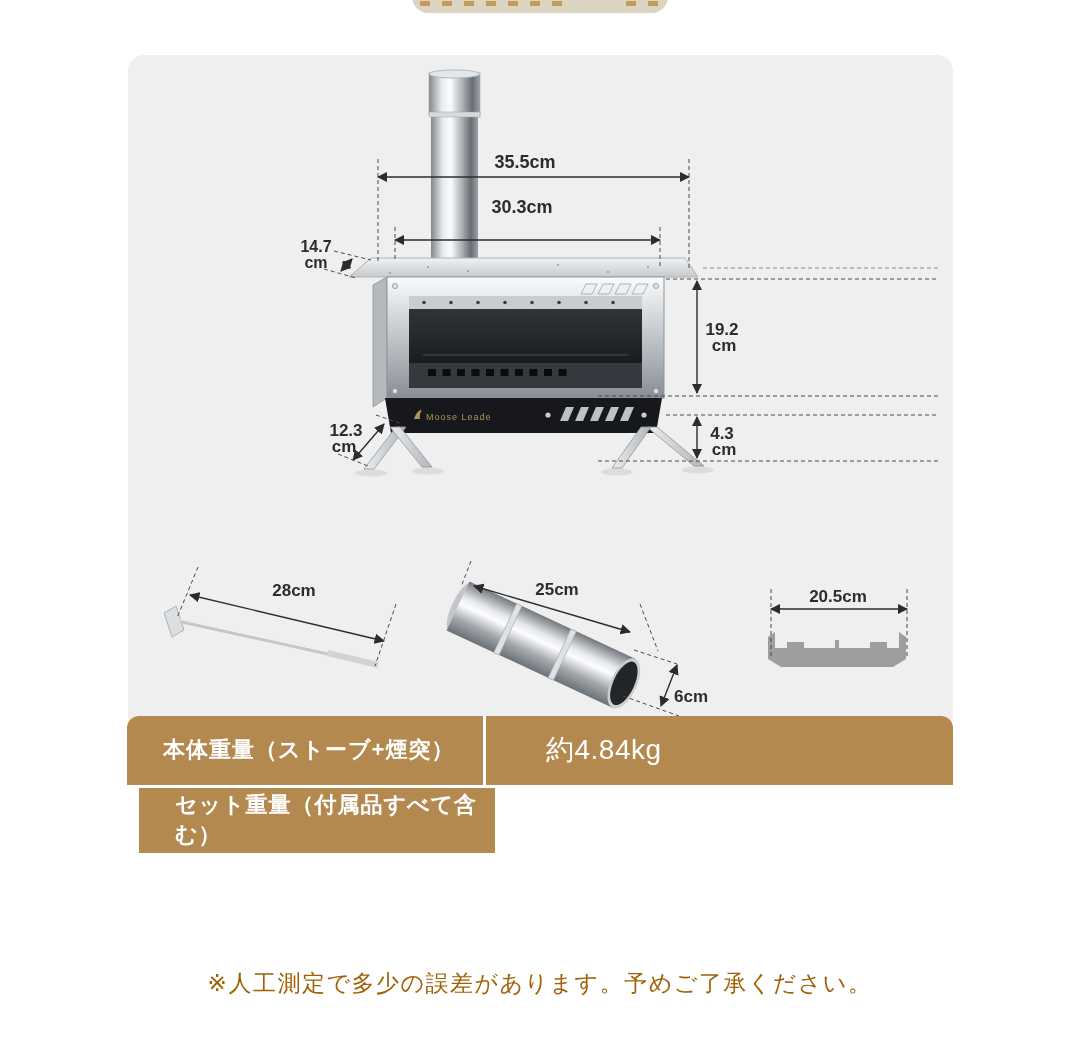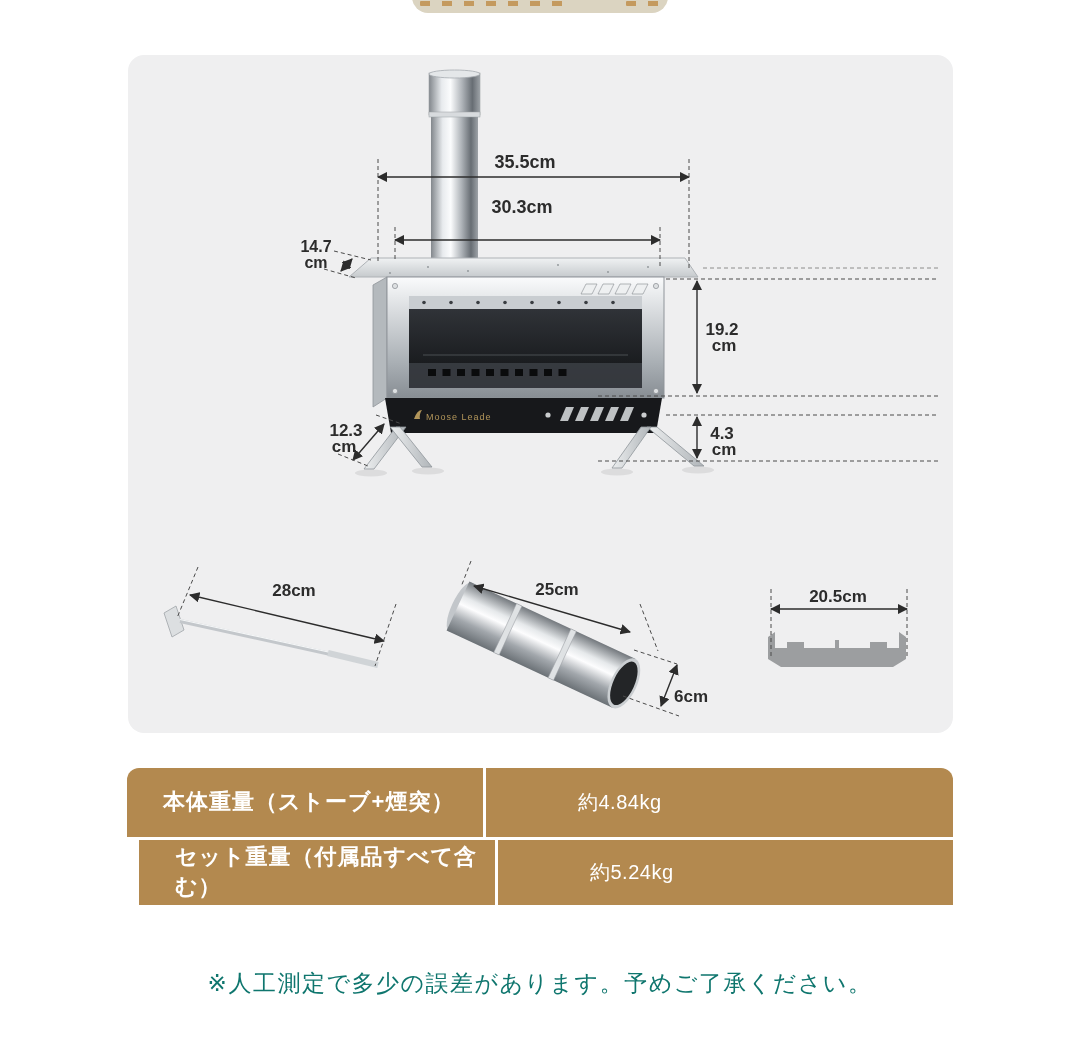--- a/index.html
+++ b/index.html
@@ -6,30 +6,30 @@
   body{width:1080px;height:1051px;position:relative;overflow:hidden;
        font-family:"Liberation Sans","DejaVu Sans",sans-serif;}
   .banner{position:absolute;left:412px;top:-36px;width:256px;height:49px;
           background:#dbd4c1;border-radius:16px;overflow:hidden;}
   .banner .glyphs1,.banner .glyphs2{position:absolute;top:37px;height:5px;border-radius:1px;
           background:repeating-linear-gradient(90deg,#c49a5f 0 10px,rgba(0,0,0,0) 10px 22px);}
   .banner .glyphs1{left:8px;width:148px;}
   .banner .glyphs2{left:214px;width:36px;}
   .card{position:absolute;left:128px;top:55px;width:825px;height:678px;
         background:#efeff0;border-radius:16px;}
-  .spec-table{position:absolute;left:127px;top:768px;width:826px;height:206px;
+  .spec-table{position:absolute;left:127px;top:716px;width:826px;height:206px;
         border-radius:12px;overflow:hidden;display:grid;
         grid-template-rows:1fr 1fr 1fr;background:#ffffff;}
   .spec-row{display:grid;grid-template-columns:356px 1fr;column-gap:3px;background:#ffffff;}
   .spec-row + .spec-row{margin-top:3px;margin-left:12px;}
   .spec-cell{background:#b3894f;color:#ffffff;display:flex;align-items:center;}
   .spec-label{font-weight:700;font-size:22px;padding-left:36px;letter-spacing:1px;}
-  .spec-value{font-weight:400;font-size:20px;padding-left:92px;letter-spacing:.5px;}
+  .spec-value{font-weight:400;font-size:28px;padding-left:60px;letter-spacing:.5px;}
   .footnote{position:absolute;left:0;top:968px;width:1080px;text-align:center;
-        color:#0f766e;font-size:23px;font-weight:500;letter-spacing:1.5px;}
+        color:#a16207;font-size:23px;font-weight:500;letter-spacing:1.5px;}
   svg text{font-family:"Liberation Sans","DejaVu Sans",sans-serif;}
   .dim{fill:#2c2c2c;font-weight:700;}
   .dimline{stroke:#2c2c2c;stroke-width:1.4;fill:none;}
   .dash{stroke:#4a4a4a;stroke-width:1;stroke-dasharray:4 3;fill:none;}
 </style>
 </head>
 <body>
 
 <div class="banner">
   <div class="glyphs1"></div>
@@ -245,17 +245,16 @@
 </svg>
 </div>
 
 <div class="spec-table">
   <div class="spec-row">
     <div class="spec-cell spec-label">本体重量（ストーブ+煙突）</div>
     <div class="spec-cell spec-value">約4.84kg</div>
   </div>
   <div class="spec-row">
     <div class="spec-cell spec-label">セット重量（付属品すべて含む）</div>
-    <div class="spec-cell spec-value">約5.24kg</div>
   </div>
 </div>
 
 <div class="footnote">※人工測定で多少の誤差があります。予めご了承ください。</div>
 
 </body></html>

